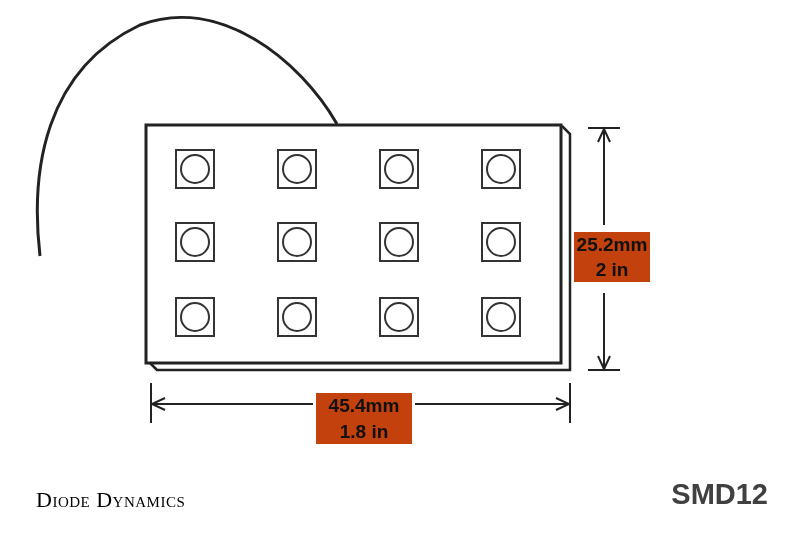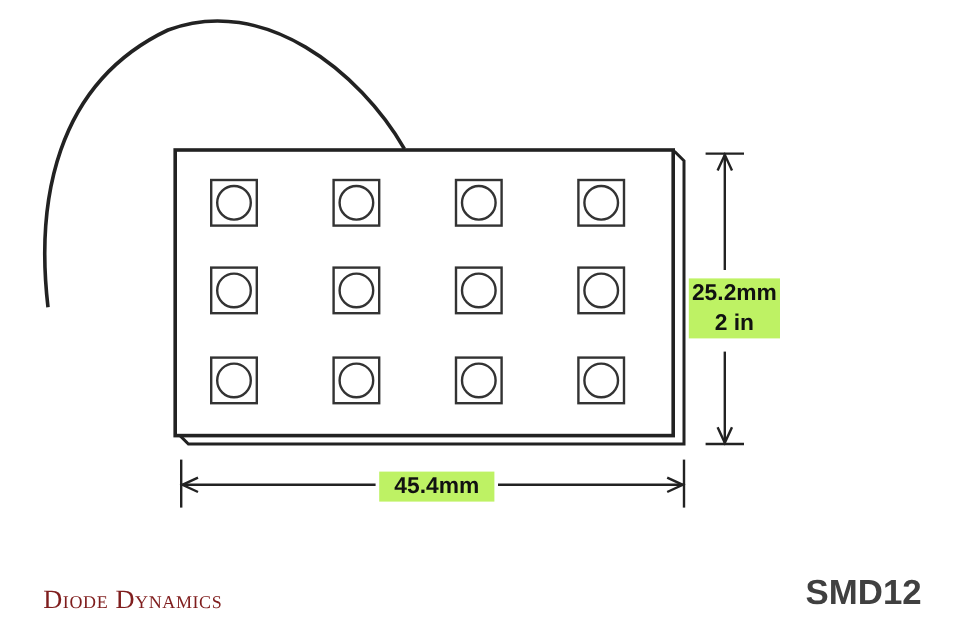--- a/index.html
+++ b/index.html
@@ -1,19 +1,19 @@
 <!DOCTYPE html>
 <html><head>
 <meta charset="utf-8">
 <style>
   html, body { margin:0; padding:0; background:#ffffff; }
   body { width:800px; height:533px; position:relative; overflow:hidden; }
   svg { position:absolute; left:0; top:0; }
-  .dim-label { position:absolute; font-family:"Liberation Sans", sans-serif; font-weight:bold; font-size:19px; color:#111; text-align:center; line-height:25px; background:#bef264; }
-  .brand { position:absolute; left:36px; top:487px; font-family:"Liberation Serif", serif; font-size:22px; color:#7f1d1d; letter-spacing:0.5px; }
+  .dim-label { position:absolute; font-family:"Liberation Sans", sans-serif; font-weight:bold; font-size:19px; color:#111; text-align:center; line-height:25px; background:#c2410c; }
+  .brand { position:absolute; left:36px; top:487px; font-family:"Liberation Serif", serif; font-size:22px; color:#000000; letter-spacing:0.5px; }
   .model { position:absolute; right:32px; top:478px; font-family:"Liberation Sans", sans-serif; font-weight:bold; font-size:29px; color:#404040; }
 </style>
 </head>
 <body>
 
 <svg width="800" height="533" viewBox="0 0 800 533">
 
   <path d="M40 256 C 30 170, 45 70, 140 25 C 220 -5, 300 60, 337 124" fill="none" stroke="#222" stroke-width="3"></path>
 
   <path d="M150 363 L157 370 L570 370 L570 134 L562 126" fill="none" stroke="#222" stroke-width="2.5"></path>
@@ -92,19 +92,20 @@
   </g>
 </svg>
 
 <div class="dim-label" style="left:574px; top:232px; width:76px;">
   <div>25.2mm</div>
   <div>2 in</div>
 </div>
 
 <div class="dim-label" style="left:316px; top:393px; width:96px;">
   <div>45.4mm</div>
+  <div style="margin-top:1px;">1.8 in</div>
 </div>
 
 <div class="brand" style="font-variant:small-caps;">
   <span>Diode Dynamics</span>
 </div>
 
 <div class="model">SMD12</div>
 
 </body></html>

